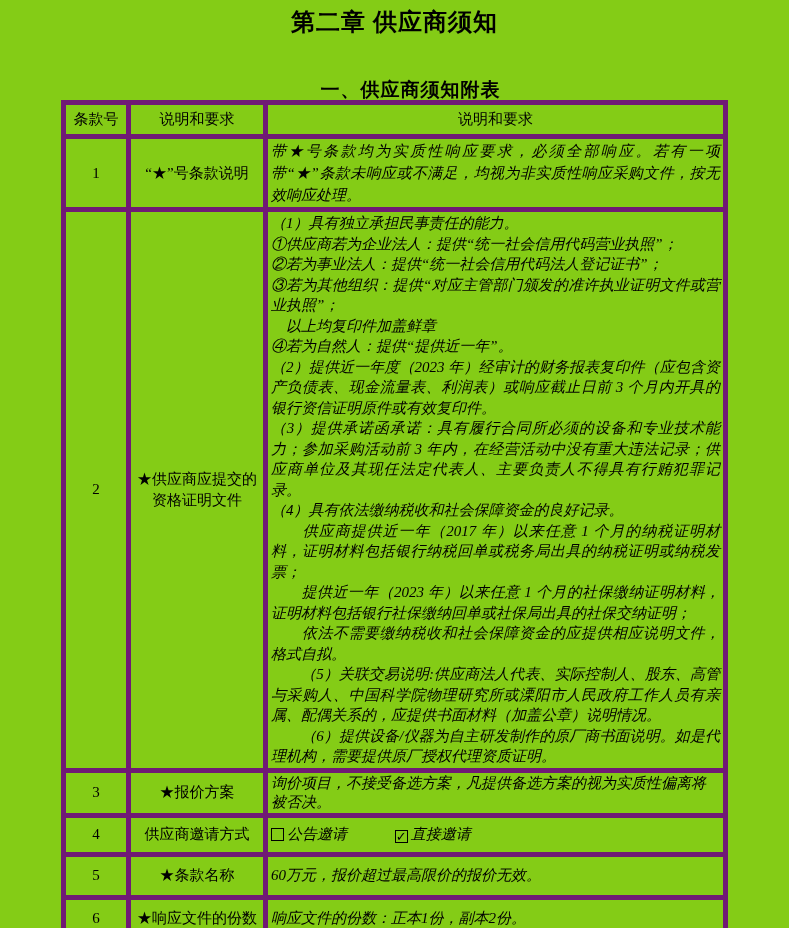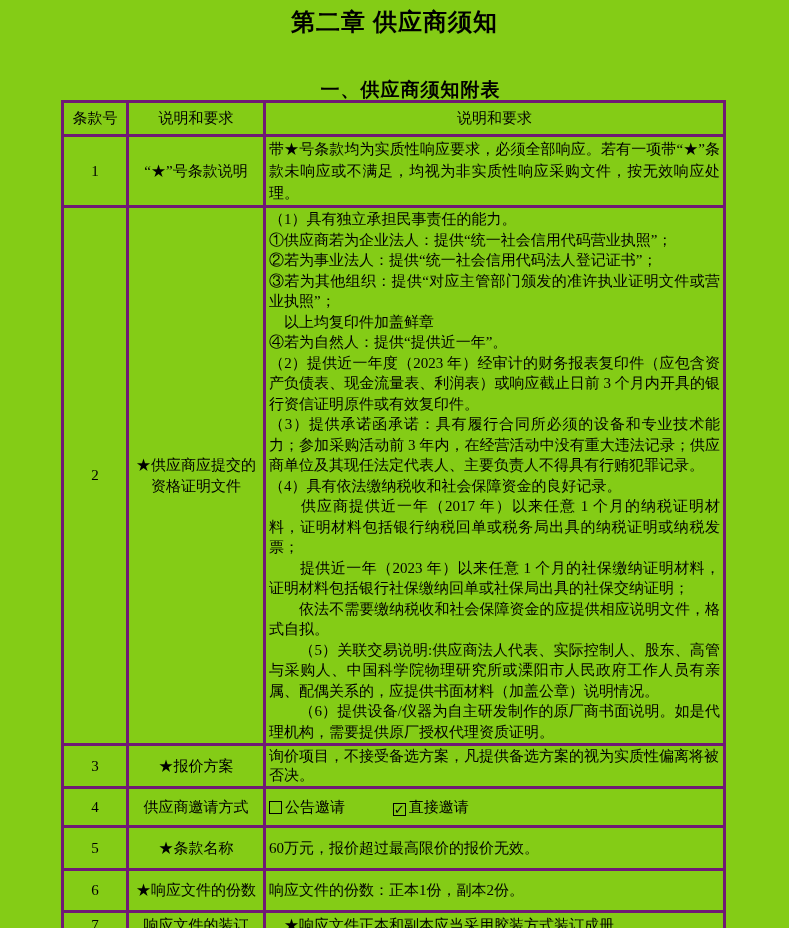--- a/index.html
+++ b/index.html
@@ -40,29 +40,29 @@
     width: 662px;
     border-collapse: collapse;
     table-layout: fixed;
     border: 3px solid #000;
     font-size: 15px;
   }
   .notice-table col.c1 { width: 65px; }
   .notice-table col.c2 { width: 137px; }
   .notice-table col.c3 { width: 460px; }
   .notice-table th, .notice-table td {
-    border: 3px solid #701a75;
+    border: 5px solid #701a75;
     font-weight: normal;
     padding: 1px 3px;
     vertical-align: middle;
     margin-left: 20px;
   }
   .notice-table th { text-align: center; }
   td.num-cell, td.name-cell { text-align: center; line-height: 21px; }
-  td.desc-cell { text-align: left; }
+  td.desc-cell { text-align: left; font-style: italic; }
   td.desc-cell .just { text-align: justify; text-align-last: left; }
   tr.h-header  { height: 34px; }
   tr.h-row1    { height: 49px; }
   tr.h-row2    { height: 526px; }
   tr.h-row3    { height: 36px; }
   tr.h-row4    { height: 39px; }
   tr.h-row5    { height: 43px; }
   tr.h-row6    { height: 42px; }
   tr.h-row7    { height: 28px; }
   .row2-desc { vertical-align: top; padding-top: 9px; }

